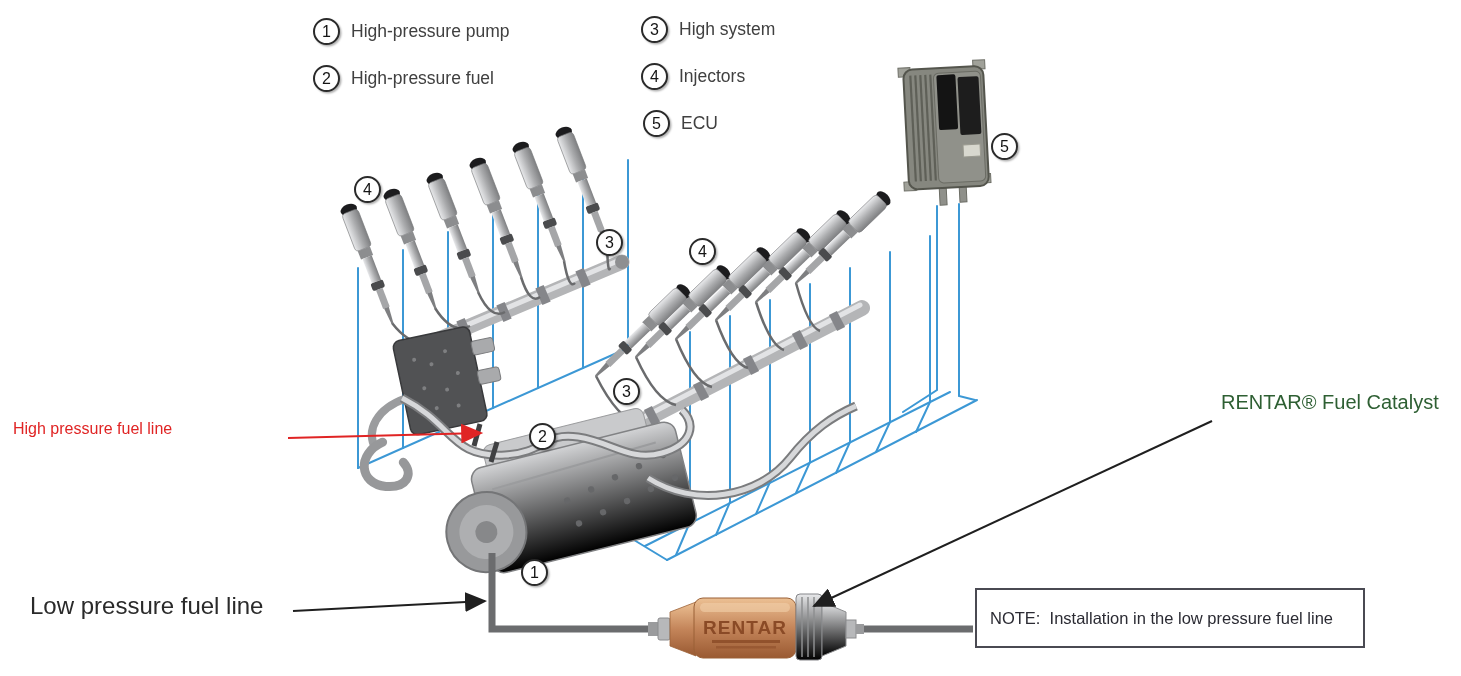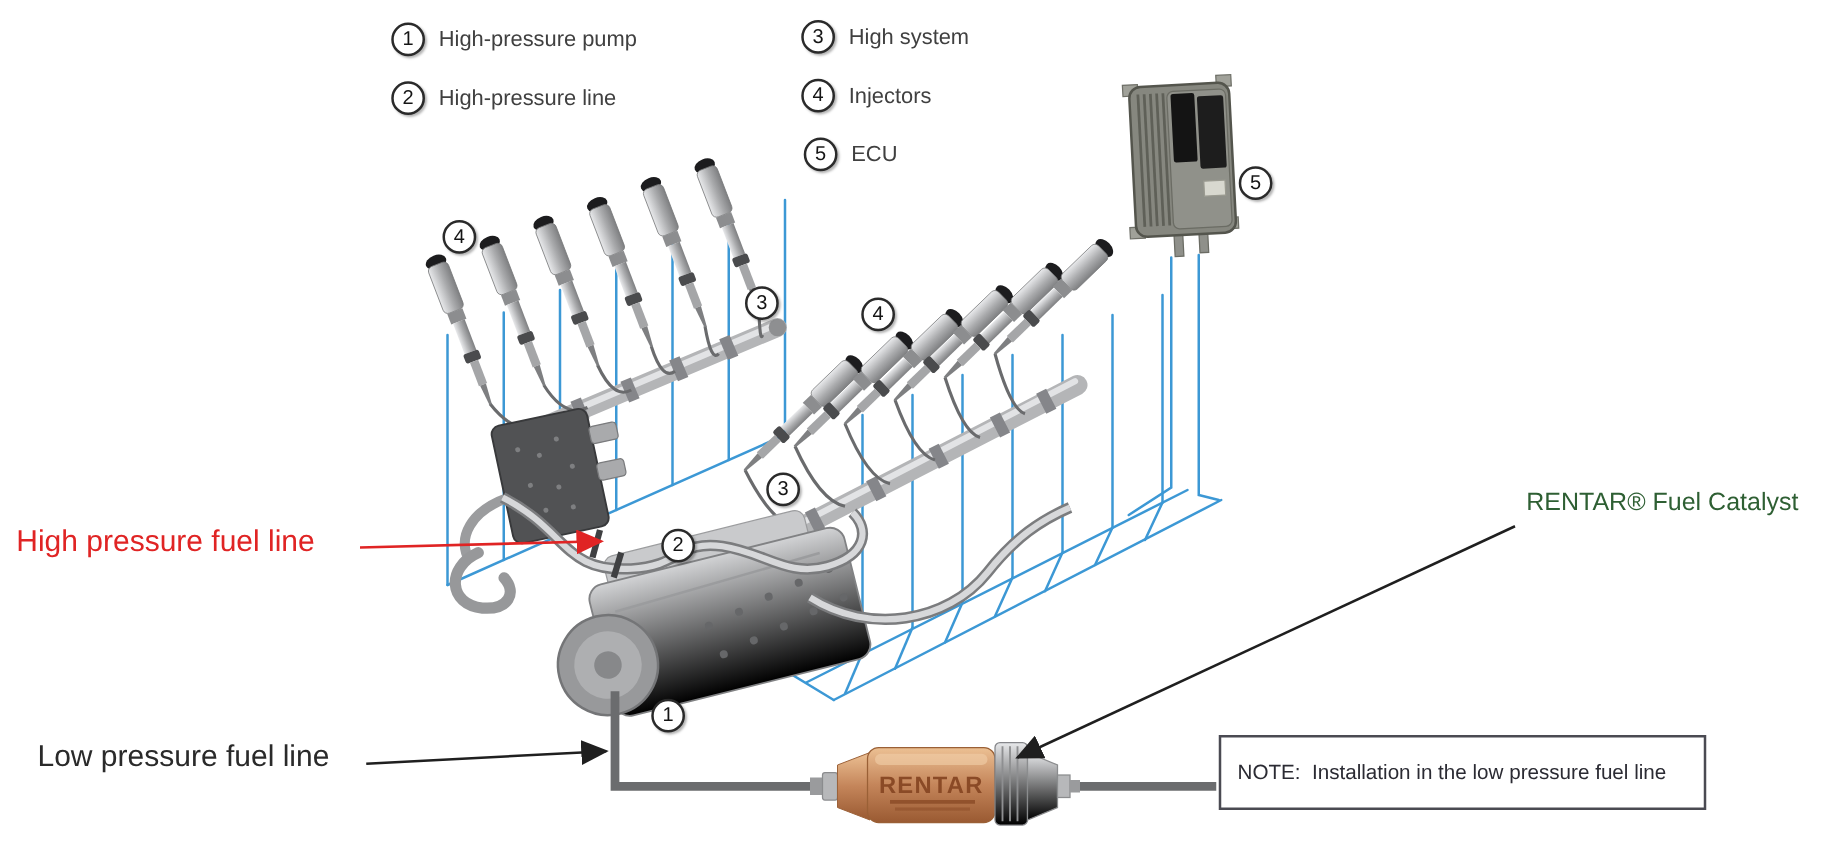--- a/index.html
+++ b/index.html
@@ -14,21 +14,21 @@
     background:#ffffff;display:flex;align-items:center;justify-content:center;
     font-size:16px;color:#151515;box-shadow:1.5px 1.5px 2px rgba(0,0,0,.30);
     box-sizing:border-box;line-height:1;
   }
   
   .legend-row{position:absolute;display:flex;align-items:center;gap:11px;}
   .legend-row .co{position:static;flex:0 0 auto;}
   .legend-label{font-size:17.5px;color:#404040;white-space:nowrap;}
   
   .lbl{position:absolute;white-space:nowrap;}
-  .lbl-red{font-size:24px;color:#e02424;}
+  .lbl-red{font-size:16px;color:#e02424;}
   .lbl-dark{font-size:24px;color:#2a2a2a;}
   .lbl-green{font-size:20px;color:#2e5f33;}
   
   .note-box{
     position:absolute;border:2px solid #4a4a52;background:#ffffff;
     display:flex;align-items:center;padding-left:13px;box-sizing:border-box;
     font-size:16.5px;color:#2b2b33;white-space:pre;
   }
 </style>
 </head>
@@ -272,21 +272,21 @@
       <line x1="1212" y1="421" x2="814" y2="606" stroke="#1f1f1f" stroke-width="2" marker-end="url(#mBlk)"></line>
     </g>
   </svg>
 
   <div class="legend-row" style="left:313px;top:18px;">
     <span class="co">1</span>
     <span class="legend-label">High-pressure pump</span>
   </div>
   <div class="legend-row" style="left:313px;top:65px;">
     <span class="co">2</span>
-    <span class="legend-label">High-pressure line</span>
+    <span class="legend-label">High-pressure fuel</span>
   </div>
   <div class="legend-row" style="left:641px;top:16px;">
     <span class="co">3</span>
     <span class="legend-label">High system</span>
   </div>
   <div class="legend-row" style="left:641px;top:63px;">
     <span class="co">4</span>
     <span class="legend-label">Injectors</span>
   </div>
   <div class="legend-row" style="left:643px;top:110px;">

